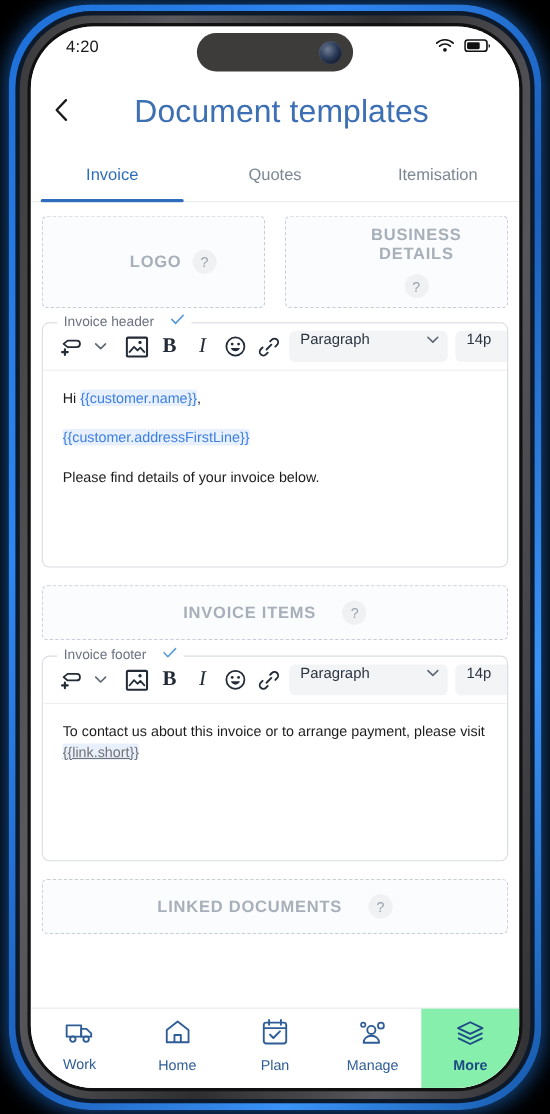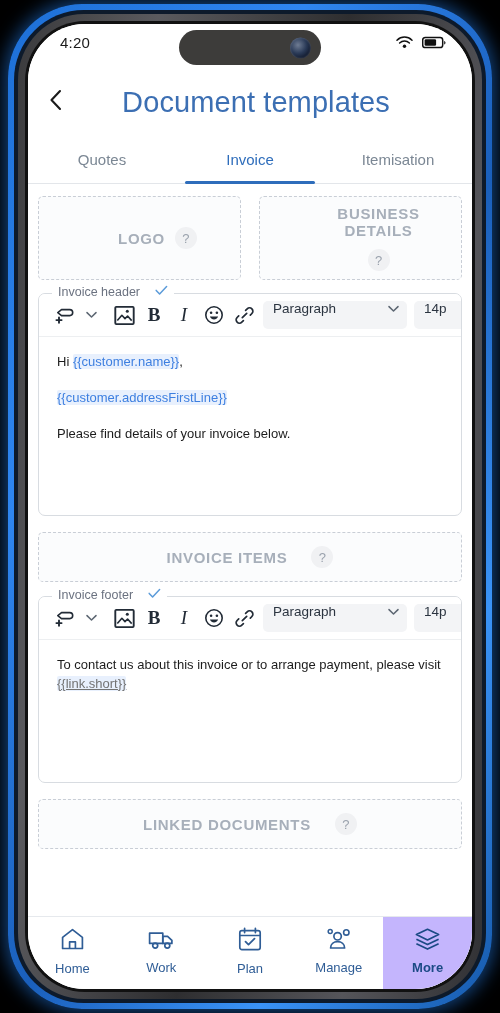--- a/index.html
+++ b/index.html
@@ -317,21 +317,21 @@
     display: flex;
     flex-direction: column;
     align-items: center;
     justify-content: center;
     gap: 5px;
     cursor: pointer;
     color: #2f5d96;
     padding-bottom: 4px;
   }
   .nav-item.active {
-    background: #c4b5fd;
+    background: #86efac;
     color: #1b4a85;
     font-weight: bold;
   }
   .nav-label { font-size: 13px; }
   .nav-item.active .nav-label { font-weight: bold; }
 </style>
 </head>
 <body>
 
 <div id="stage">
@@ -370,25 +370,25 @@
         <span>
           <svg width="16" height="24" viewBox="0 0 16 24" fill="none">
             <path d="M12 3L3.5 12L12 21" stroke="#1b1b1b" stroke-width="2.1" stroke-linecap="round" stroke-linejoin="round"></path>
           </svg>
         </span>
       </div>
       <div class="page-title">Document templates</div>
     </div>
 
     <div class="tabbar">
+      <div class="tab active">
+        <span>Invoice</span>
+      </div>
       <div class="tab">
         <span>Quotes</span>
-      </div>
-      <div class="tab active">
-        <span>Invoice</span>
       </div>
       <div class="tab">
         <span>Itemisation</span>
       </div>
     </div>
 
     <div class="content">
 
       <div class="row2">
         <div class="placeholder-box">
@@ -544,40 +544,40 @@
 
       <div class="wide-box">
         <span class="ph-label">LINKED DOCUMENTS</span>
         <span class="help-dot">?</span>
       </div>
     </div>
 
     <div class="bottomnav">
       <div class="nav-item">
         <span>
-          <svg width="25" height="25" viewBox="0 0 25 25" fill="none">
-            <path d="M2.6 10.4L12.5 2.6l9.9 7.8v11.1H2.6z" stroke="#2f5d96" stroke-width="1.7" stroke-linejoin="round"></path>
-            <path d="M9.6 21.5v-6.6h5.8v6.6" stroke="#2f5d96" stroke-width="1.7" stroke-linejoin="round"></path>
-          </svg>
-        </span>
-        <span class="nav-label">Home</span>
-      </div>
-      <div class="nav-item">
-        <span>
           <svg width="27" height="23" viewBox="0 0 27 23" fill="none">
             <path d="M1.6 5.2h13.2v10.2H1.6z" stroke="#2f5d96" stroke-width="1.7" stroke-linejoin="round"></path>
             <path d="M14.8 8.3h4.8l4.3 4.1v3h-9.1z" stroke="#2f5d96" stroke-width="1.7" stroke-linejoin="round"></path>
             <circle cx="7.2" cy="17.6" r="2.5" stroke="#2f5d96" stroke-width="1.7"></circle>
             <circle cx="19.3" cy="17.6" r="2.5" stroke="#2f5d96" stroke-width="1.7"></circle>
           </svg>
         </span>
         <span class="nav-label">Work</span>
       </div>
       <div class="nav-item">
         <span>
+          <svg width="25" height="25" viewBox="0 0 25 25" fill="none">
+            <path d="M2.6 10.4L12.5 2.6l9.9 7.8v11.1H2.6z" stroke="#2f5d96" stroke-width="1.7" stroke-linejoin="round"></path>
+            <path d="M9.6 21.5v-6.6h5.8v6.6" stroke="#2f5d96" stroke-width="1.7" stroke-linejoin="round"></path>
+          </svg>
+        </span>
+        <span class="nav-label">Home</span>
+      </div>
+      <div class="nav-item">
+        <span>
           <svg width="24" height="25" viewBox="0 0 24 25" fill="none">
             <rect x="1.8" y="3.6" width="20.4" height="19" rx="2.2" stroke="#2f5d96" stroke-width="1.7"></rect>
             <path d="M6.6 1.3v4.3M17.4 1.3v4.3" stroke="#2f5d96" stroke-width="1.7" stroke-linecap="round"></path>
             <path d="M1.8 8.6h20.4" stroke="#2f5d96" stroke-width="1.5"></path>
             <path d="M7.5 14.6l3 3 6-6" stroke="#2f5d96" stroke-width="1.8" stroke-linecap="round" stroke-linejoin="round"></path>
           </svg>
         </span>
         <span class="nav-label">Plan</span>
       </div>
       <div class="nav-item">

